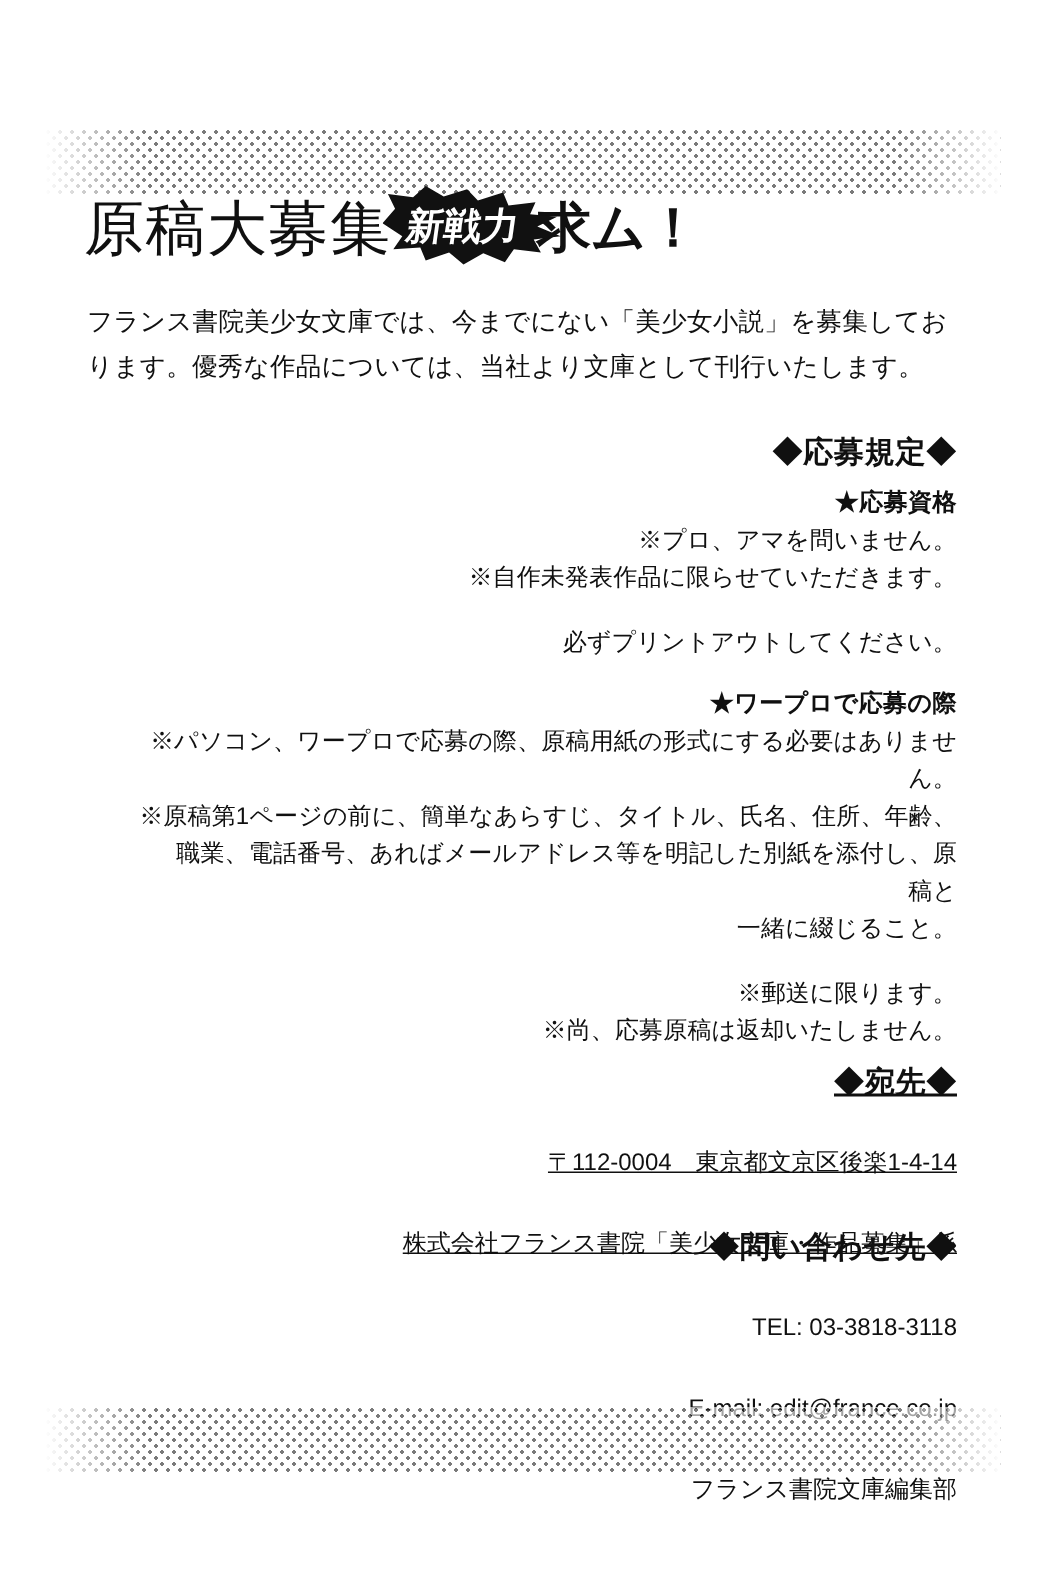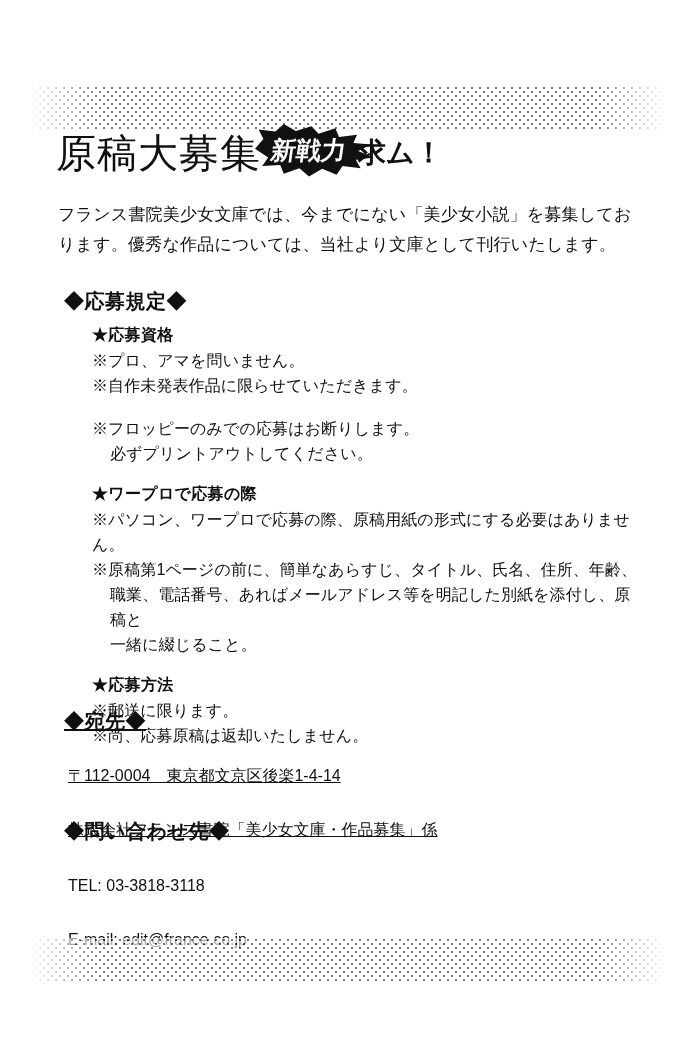--- a/index.html
+++ b/index.html
@@ -98,21 +98,21 @@
     font-family: "DejaVu Sans", "Liberation Sans", sans-serif;
     font-size: 25px;
     font-weight: bold;
     line-height: 38px;
     padding: 0 6px;
     transform: skewX(-8deg);
     letter-spacing: 0px;
   }
   .headline-tail {
     font-family: "DejaVu Sans", "Liberation Sans", sans-serif;
-    font-size: 28px;
+    font-size: 36px;
     font-weight: bold;
     line-height: 46px;
     display: inline-block;
     vertical-align: top;
     margin-left: 6px;
   }
 
   
   .intro {
     position: absolute;
@@ -129,20 +129,21 @@
     font-size: 20px;
     font-weight: bold;
     letter-spacing: 0.5px;
     margin: 0 0 10px 0;
   }
 
   .section {
     position: absolute;
     left: 64px;
     width: 574px;
+    text-align: right;
   }
   #sec-rules { top: 288px; }
   #sec-address { top: 708px; text-decoration: underline; }
   #sec-contact { top: 818px; }
 
   .item {
     margin: 0 0 4px 0;
     padding-left: 12px;
   }
   .item-title {
@@ -193,56 +194,55 @@
       <div class="item-title">★応募資格</div>
       <div class="item-lines">
         <div class="line">※プロ、アマを問いません。</div>
         <div class="line">※自作未発表作品に限らせていただきます。</div>
       </div>
     </div>
     <div class="block-gap"></div>
 
     <div class="item">
       <div class="item-lines">
-        <div class="line">※フロッピーのみでの応募はお断りします。</div>
         <div class="line indent">必ずプリントアウトしてください。</div>
       </div>
     </div>
     <div class="block-gap"></div>
 
     <div class="item">
       <div class="item-title">★ワープロで応募の際</div>
       <div class="item-lines">
         <div class="line">※パソコン、ワープロで応募の際、原稿用紙の形式にする必要はありません。</div>
         <div class="line">※原稿第1ページの前に、簡単なあらすじ、タイトル、氏名、住所、年齢、</div>
         <div class="line indent">職業、電話番号、あればメールアドレス等を明記した別紙を添付し、原稿と</div>
         <div class="line indent">一緒に綴じること。</div>
       </div>
     </div>
     <div class="block-gap"></div>
 
     <div class="item">
-      <div class="item-title">★応募方法</div>
       <div class="item-lines">
         <div class="line">※郵送に限ります。</div>
         <div class="line">※尚、応募原稿は返却いたしません。</div>
       </div>
     </div>
   </div>
 
   <div class="section" id="sec-address">
     <div class="sec-head">◆宛先◆</div>
     <div class="addr-line">〒112-0004　東京都文京区後楽1-4-14</div>
     <div class="addr-line">株式会社フランス書院「美少女文庫・作品募集」係</div>
   </div>
 
   <div class="section" id="sec-contact">
     <div class="sec-head">◆問い合わせ先◆</div>
     <div class="addr-line">TEL: 03-3818-3118</div>
     <div class="addr-line">E-mail: edit@france.co.jp</div>
+    <div class="addr-line">フランス書院文庫編集部</div>
   </div>
 
   <div class="band bottom">
     <div class="fade-l"></div>
     <div class="fade-r"></div>
   </div>
 
 </div>
 
 </body></html>

